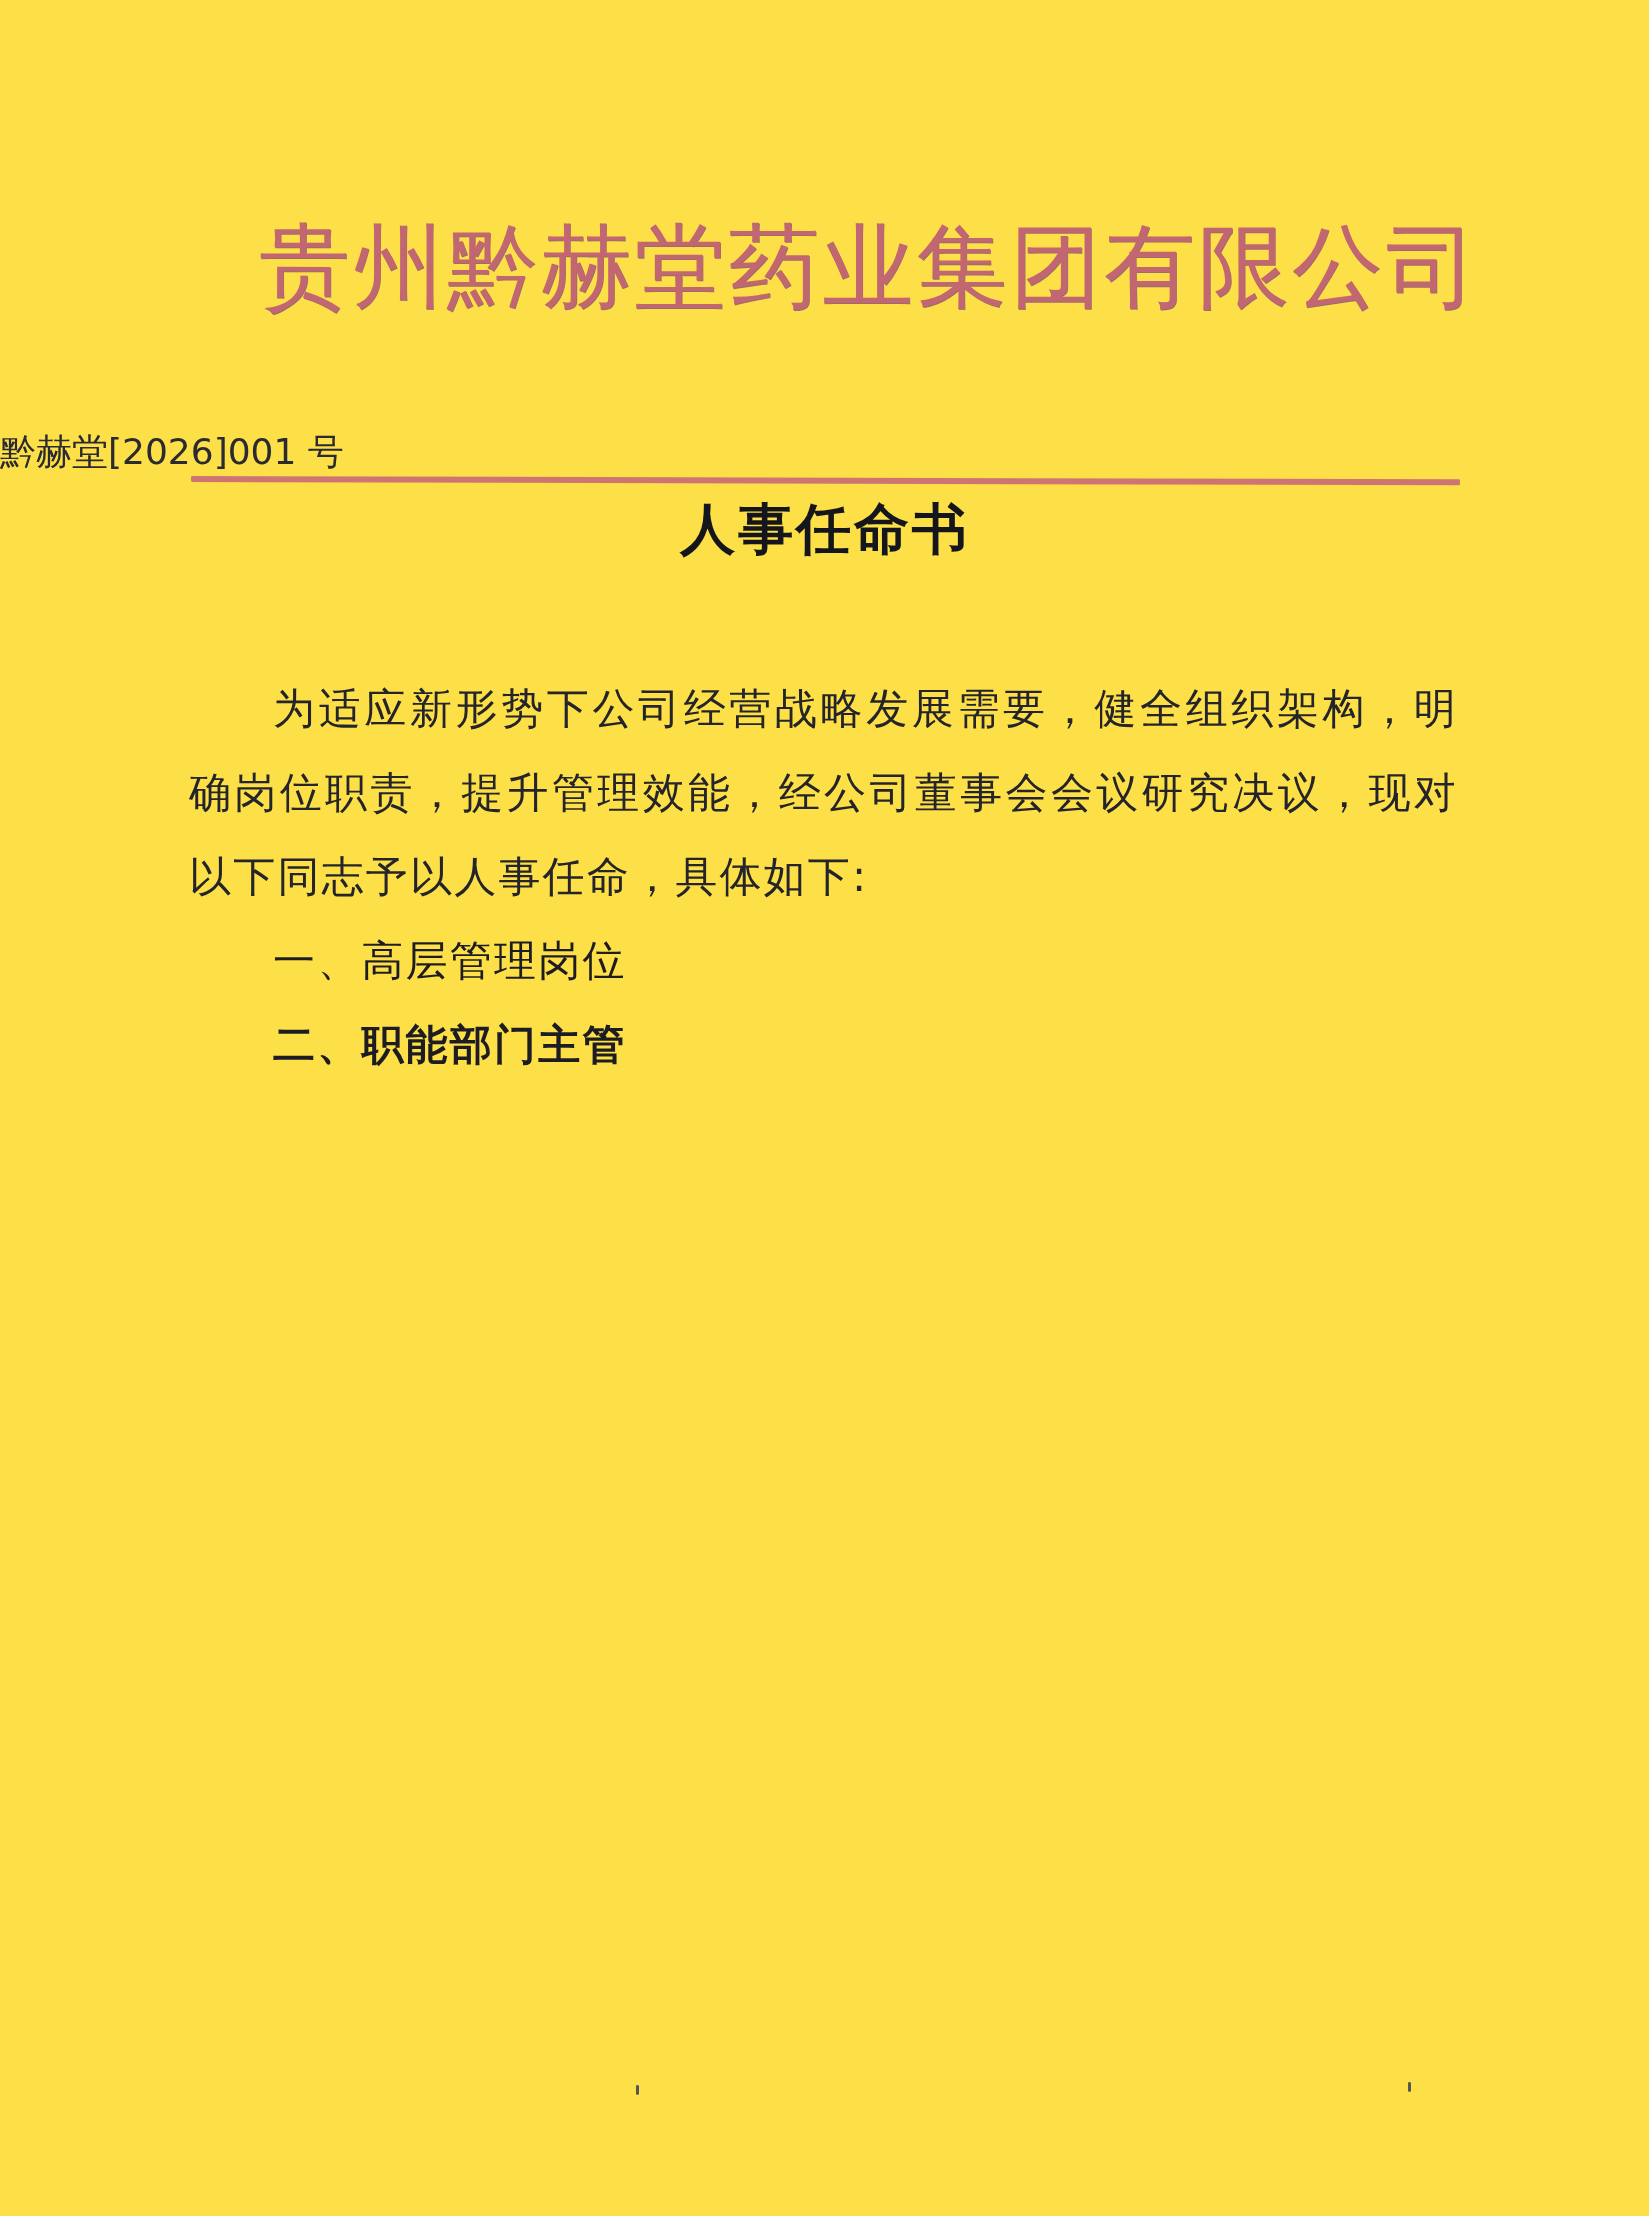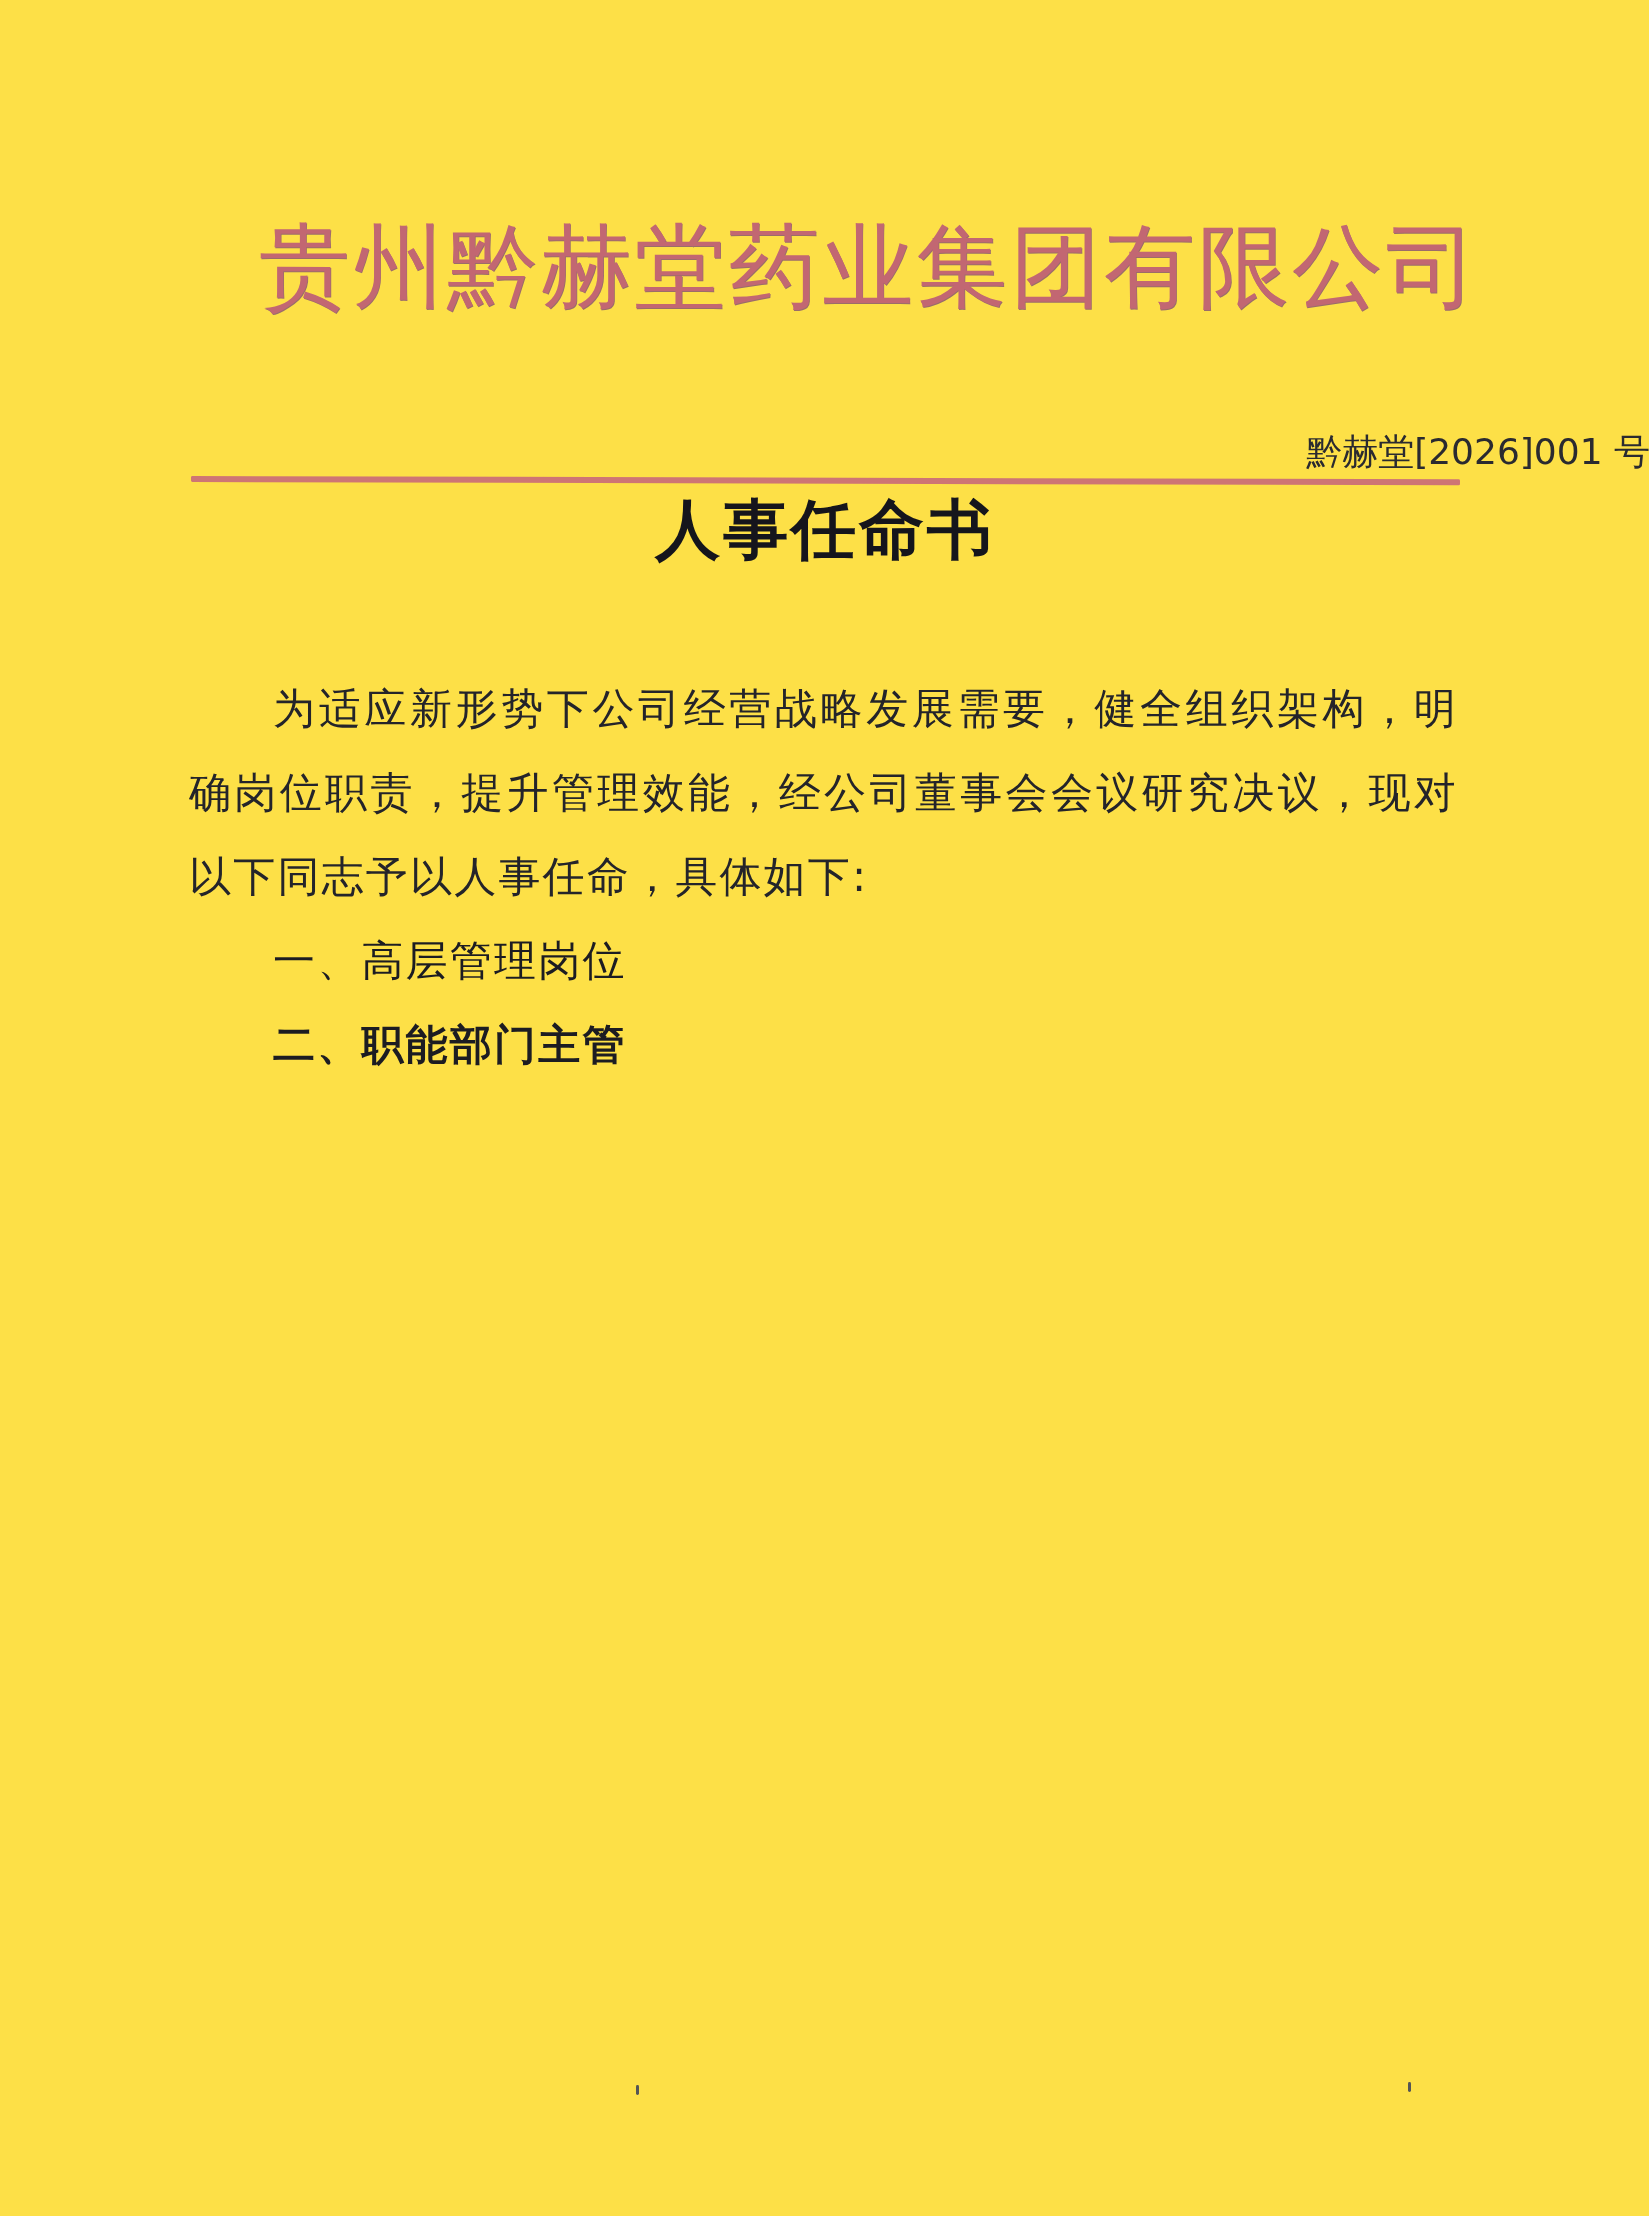--- a/index.html
+++ b/index.html
@@ -37,21 +37,21 @@
       text-align: justify;
       text-align-last: justify;
       opacity: 0.85;
       text-shadow: 0.7px 0.7px 0 #8a5a70;
     }
     .doc-number {
       position: absolute;
       left: 0;
       width: 1650px;
       top: 427px;
-      text-align: right;
+      text-align: left;
       font-family: "DejaVu Sans", "Liberation Sans", sans-serif;
       font-size: 36px;
       line-height: 50px;
       color: #2a2a30;
     }
     .red-rule {
       position: absolute;
       left: 191px;
       top: 476px;
       width: 1269px;
@@ -63,21 +63,21 @@
       border-radius: 1.4px;
     }
     .doc-title {
       position: absolute;
       left: 0;
       width: 1650px;
       top: 490px;
       text-align: center;
       font-family: "DejaVu Sans", "Liberation Sans", sans-serif;
       font-weight: bold;
-      font-size: 65px;
+      font-size: 55px;
       line-height: 79px;
       letter-spacing: 2.9px;
       color: #15151c;
     }
     .body-text {
       position: absolute;
       left: 189px;
       top: 667px;
       width: 1269px;
       font-family: "DejaVu Sans", "Liberation Sans", sans-serif;

